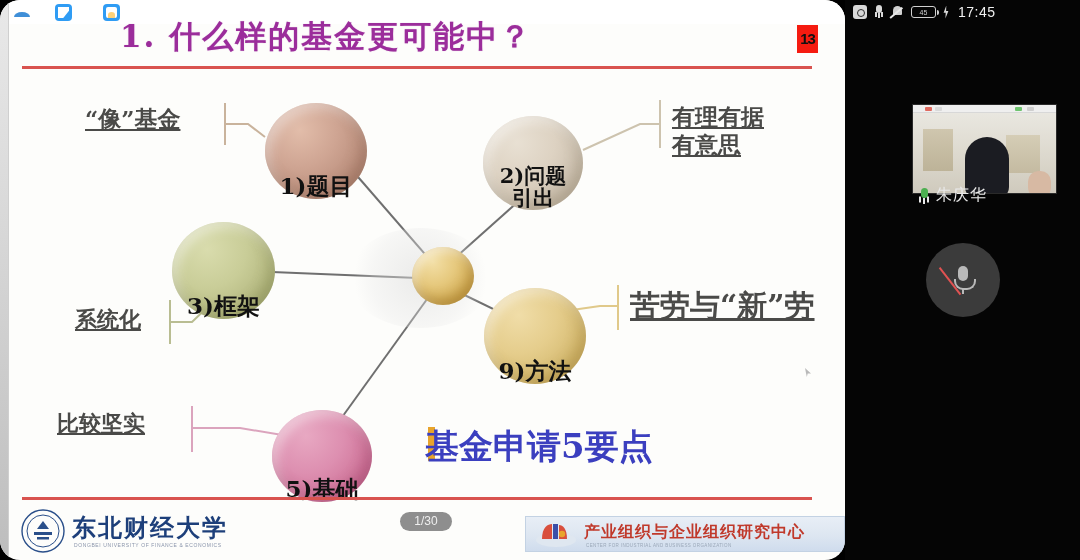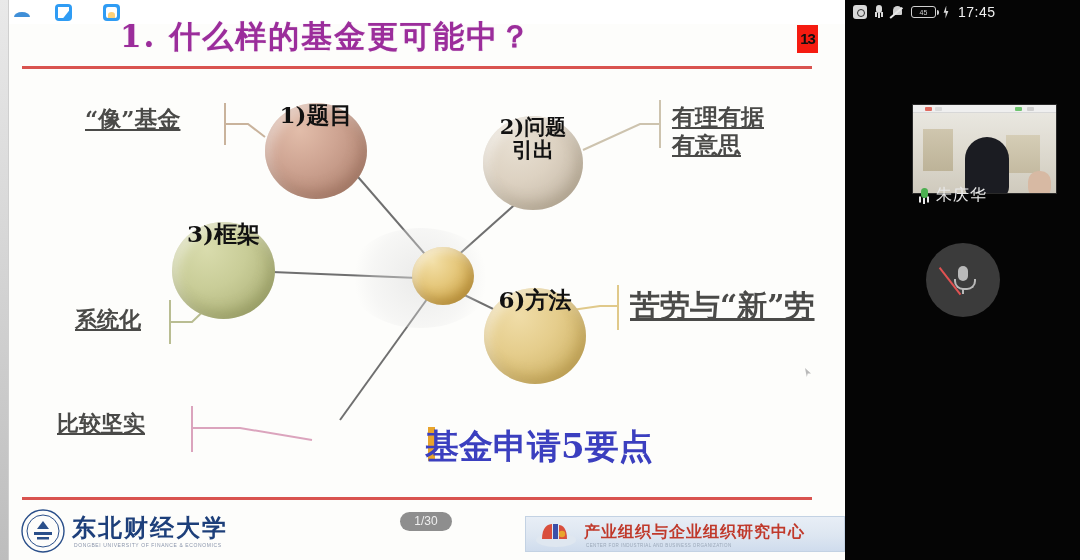--- a/index.html
+++ b/index.html
@@ -8,20 +8,21 @@
     font-family:"Liberation Sans","DejaVu Sans",sans-serif;
     background:#000;
     position:relative;
   }
 
   
   #slide-area{
     position:absolute; left:0; top:0; width:845px; height:560px;
     background:#fdfdfb;
     overflow:hidden;
+    border-radius:20px;
   }
   #slide-left-rail{
     position:absolute; left:0; top:0; width:9px; height:560px;
     background:linear-gradient(180deg,#e9e9e9 0%,#d8d8d8 40%,#bdbdbd 100%);
     border-right:1px solid #cfcfcf;
   }
   #slide-top-strip{
     position:absolute; left:9px; top:0; width:836px; height:24px;
     background:#ffffff;
   }
@@ -81,21 +82,21 @@
     position:absolute; left:22px; top:497px; width:790px; height:3px;
     background:#d9534f;
   }
 
   
   #diagram{ position:absolute; left:0; top:0; width:845px; height:560px; }
   #diagram svg{ position:absolute; left:0; top:0; }
 
   .bubble{
     position:absolute; border-radius:50%;
-    display:flex; align-items:flex-start; justify-content:center;
+    display:flex; align-items:flex-end; justify-content:center;
     text-align:center;
     font-family:"DejaVu Serif","Liberation Serif",serif;
     font-weight:bold; color:#111;
     line-height:1.08;
   }
   .bubble .btxt{ display:block; }
 
   #bubble-1{
     left:265px; top:103px; width:102px; height:96px;
     font-size:23px;
@@ -392,23 +393,26 @@
       <span class="btxt">2)问题</span>
       <span class="btxt">引出</span>
     </span>
   </div>
 
   <div class="bubble" id="bubble-3">
     <span class="btxt">3)框架</span>
   </div>
 
   <div class="bubble" id="bubble-4">
-    <span class="btxt">6)方法</span>
-  </div>
-
+    <span class="btxt">9)方法</span>
+  </div>
+
+  <div class="bubble" id="bubble-5">
+    <span class="btxt">5)基础</span>
+  </div>
 
   <div class="side-label" id="label-like">“像”基金</div>
   <div class="side-label" id="label-system">系统化</div>
   <div class="side-label" id="label-solid">比较坚实</div>
   <div class="side-label" id="label-reason">
     <div>有理有据</div>
     <div>有意思</div>
   </div>
   <div class="side-label" id="label-effort">苦劳与“新”劳</div>
 

